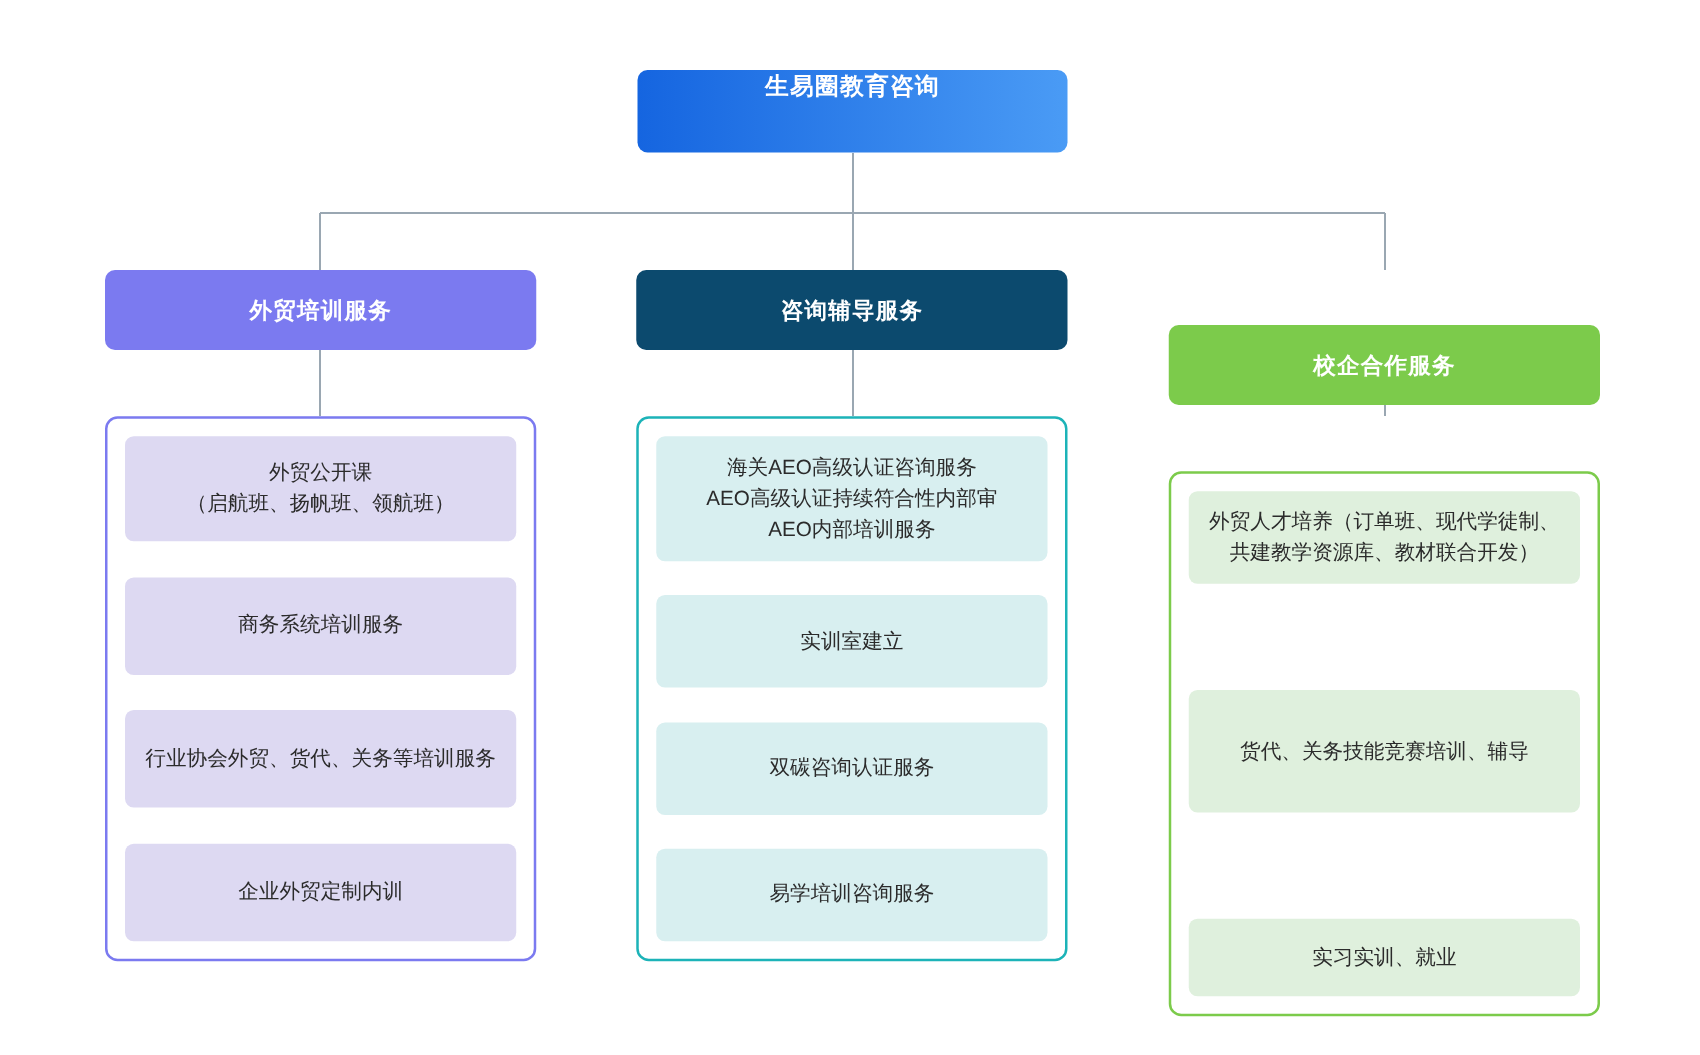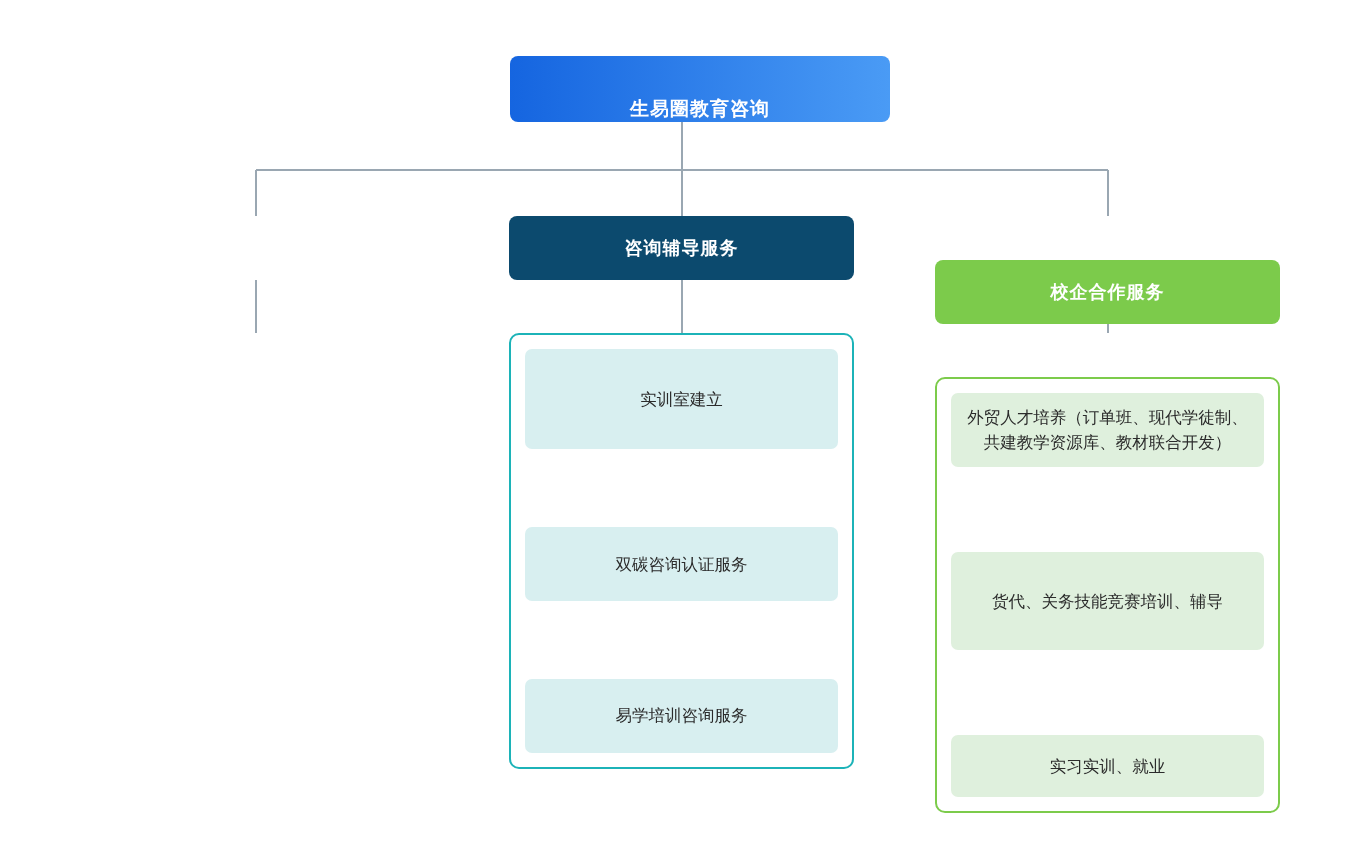--- a/index.html
+++ b/index.html
@@ -24,25 +24,25 @@
     left: 0; top: 0;
     width: 1360px; height: 844px;
     pointer-events: none;
   }
 
   
   .root-node {
     position: absolute;
     left: 510px;
     top: 56px;
-    width: 380px;
+    width: 344px;
     height: 66px;
     border-radius: 8px;
     display: flex;
-    align-items: flex-end;
+    align-items: flex-start;
     justify-content: center;
     color: #ffffff;
     font-size: 19px;
     font-weight: bold;
     letter-spacing: 1px;
   }
 
   
   .branch {
     position: absolute;
@@ -143,27 +143,52 @@
       <path d="M256,280 L256,333"></path>
       <path d="M682,280 L682,333"></path>
       <path d="M1108,280 L1108,333"></path>
     </g>
   </svg>
 
   <div class="root-node" style="background:linear-gradient(90deg,#1565e0 0%,#4a9bf5 100%);">
     <span>生易圈教育咨询</span>
   </div>
 
+  <div class="branch col1">
+    <div class="branch-header">
+      <span>外贸培训服务</span>
+    </div>
+    <div class="group-box">
+      <div class="leaf">
+        <span>外贸公开课
+（启航班、扬帆班、领航班）</span>
+      </div>
+      <div class="leaf">
+        <span>商务系统培训服务</span>
+      </div>
+      <div class="leaf">
+        <span>行业协会外贸、货代、关务等培训服务</span>
+      </div>
+      <div class="leaf">
+        <span>企业外贸定制内训</span>
+      </div>
+    </div>
+  </div>
 
   <div class="branch col2">
     <div class="branch-header">
       <span>咨询辅导服务</span>
     </div>
     <div class="group-box">
       <div class="leaf">
+        <span>海关AEO高级认证咨询服务
+AEO高级认证持续符合性内部审
+AEO内部培训服务</span>
+      </div>
+      <div class="leaf">
         <span>实训室建立</span>
       </div>
       <div class="leaf">
         <span>双碳咨询认证服务</span>
       </div>
       <div class="leaf">
         <span>易学培训咨询服务</span>
       </div>
     </div>
   </div>

